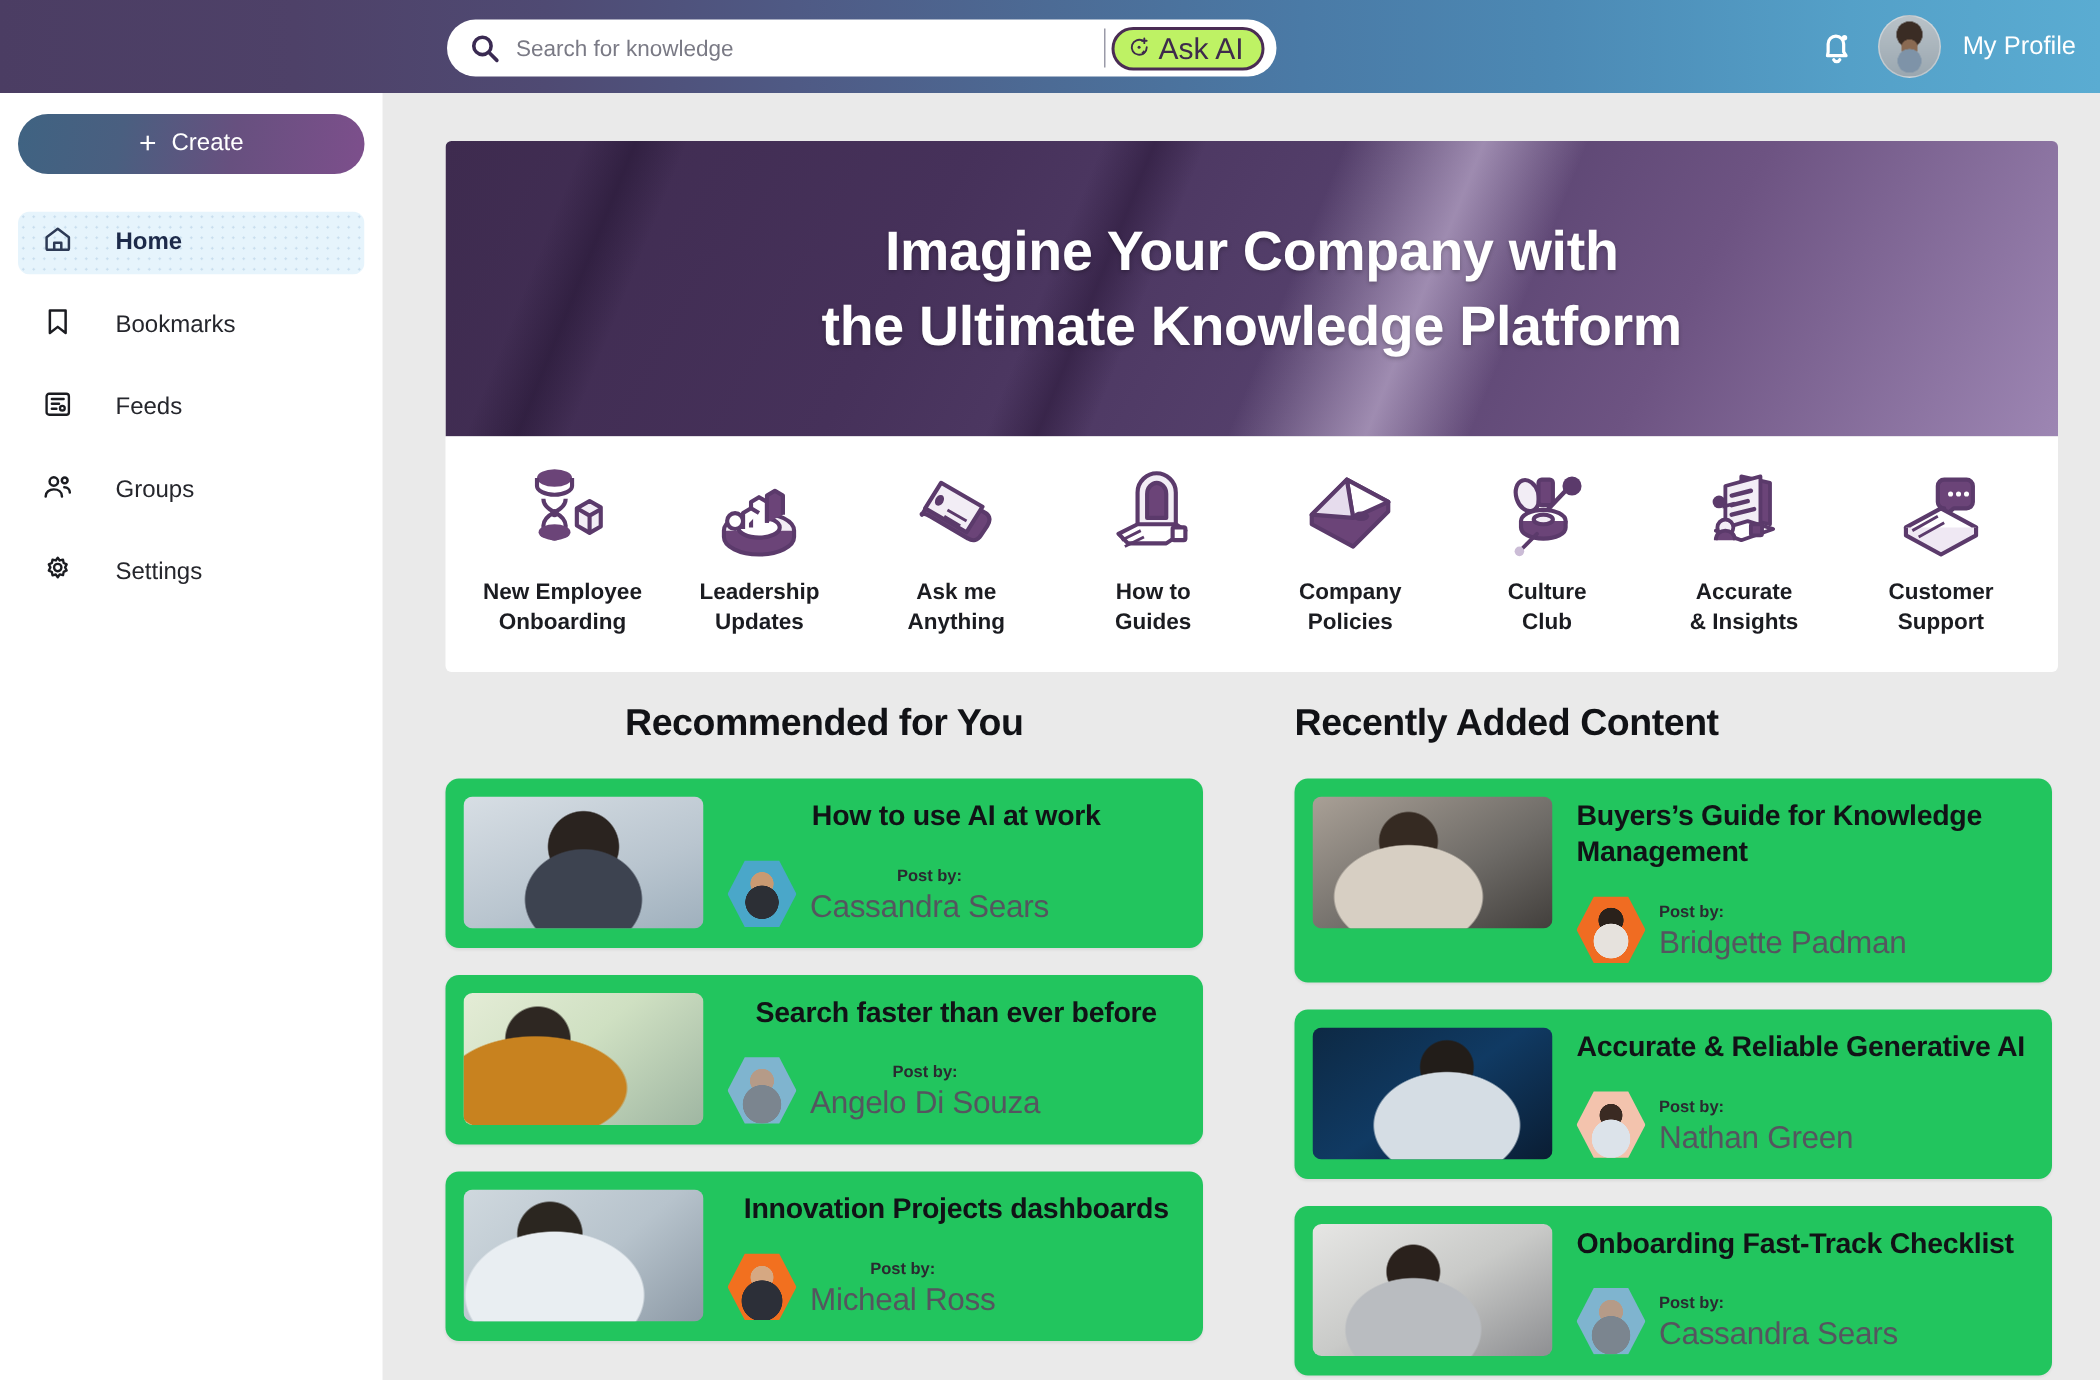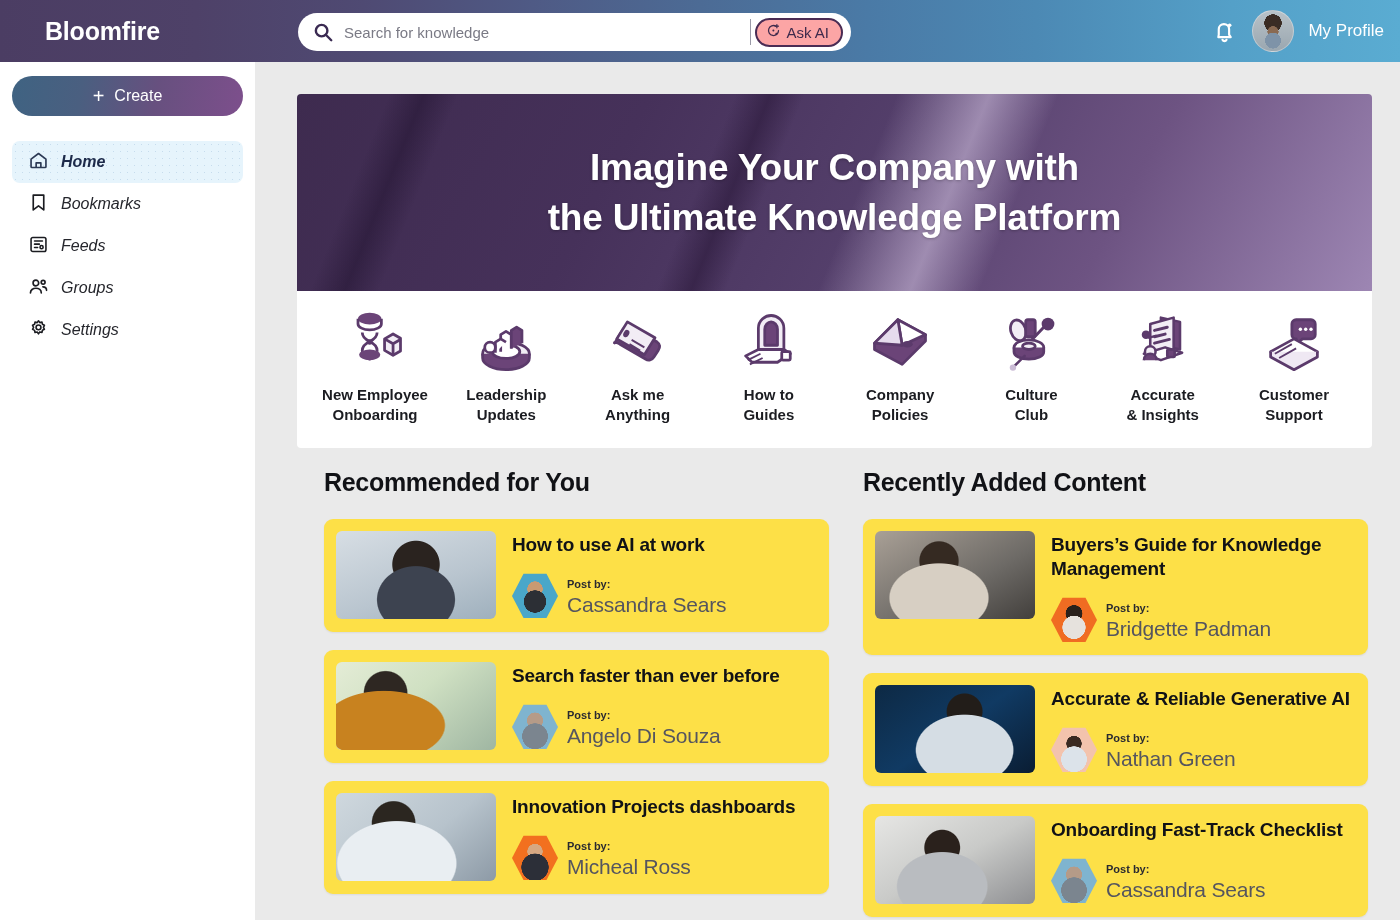--- a/index.html
+++ b/index.html
@@ -30,24 +30,24 @@
   }
   .search-icon { margin-left:14px; width:22px; height:22px; flex:none; }
   .search-input {
     flex:1; border:none; outline:none; background:transparent;
     font-family:"Liberation Sans", sans-serif; font-size:15px; color:#6d6d78;
     padding-left:10px;
   }
   .search-input::placeholder { color:#7a7a85; }
   .search-sep { width:1px; height:26px; background:#9a9aa8; margin:0 4px 0 0; }
   .askai {
-    display:flex; align-items:center; gap:5px;
+    display:flex; align-items:flex-end; gap:5px;
     border:2px solid #4a2c54; border-radius:16px;
     height:29px; padding:0 12px 0 9px; margin-right:8px;
-    background:#fca5a5; color:#3e2a4c; font-size:15px; font-weight:500;
+    background:#bef264; color:#3e2a4c; font-size:20px; font-weight:500;
     cursor:pointer; white-space:nowrap;
   }
   .askai svg { width:15px; height:15px; flex:none; }
   .topright {
     position:absolute; right:0; top:0; height:62px;
     display:flex; align-items:center; gap:14px; padding-right:8px;
   }
   .bell { width:27px; height:27px; }
   .avatar-hdr {
     width:42px; height:42px; border-radius:50%;
@@ -67,23 +67,23 @@
   }
   .create-btn {
     width:231px; height:40px; border-radius:20px; border:none; cursor:pointer;
     background: linear-gradient(100deg, #3f6382 0%, #4a5f80 30%, #67507f 62%, #7d4f8c 100%);
     color:#fff; font-size:16px; font-family:"Liberation Sans", sans-serif;
     display:flex; align-items:center; justify-content:center; gap:10px; font-weight:500;
   }
   .create-btn .plus { font-size:20px; font-weight:400; line-height:1; }
   .navlist { margin-top:25px; }
   .navitem {
-    display:flex; align-items:center; gap:12px;
+    display:flex; align-items:center; gap:28px;
     height:42px; padding:0 16px; border-radius:8px; cursor:pointer;
-    color:#25262c; font-size:16px; font-style:italic;
+    color:#25262c; font-size:16px; margin-bottom:13px;
   }
   .navitem.active {
     background:#e3f2fb; color:#1d2a4a; font-weight:bold;
     background-image: radial-gradient(#c6dced 0.8px, transparent 0.9px);
     background-size: 7px 7px; background-color:#e6f4fc;
   }
   .navitem svg { width:21px; height:21px; flex:none; }
 
   
   .main { position:absolute; left:255px; top:62px; width:1326px; height:858px; background:#eaeaea; }
@@ -114,26 +114,26 @@
   .cat { width:120px; display:flex; flex-direction:column; align-items:center; cursor:pointer; }
   .cat .glyph { height:72px; display:flex; align-items:center; justify-content:center; }
   .cat .glyph svg { width:68px; height:68px; }
   .cat .lbl {
     margin-top:8px; text-align:center; font-size:15px; font-weight:bold;
     color:#1b1c21; line-height:1.35;
   }
 
   
   .col { position:absolute; top:406px; width:505px; }
-  .col-left  { left:69px; }
+  .col-left  { left:42px;text-align:center; }
   .col-right { left:608px; }
   .sect-title { font-size:25px; font-weight:bold; color:#111216; letter-spacing:-0.3px; margin-bottom:22px; }
 
   .card {
-    background:#fde047; border-radius:9px; margin-bottom:18px;
+    background:#22c55e; border-radius:9px; margin-bottom:18px;
     padding:12px; display:flex; gap:16px; align-items:flex-start;
     box-shadow:0 1px 2px rgba(0,0,0,.07); cursor:pointer; min-height:113px;
   }
   .thumb { width:160px; height:88px; border-radius:6px; flex:none; overflow:hidden; }
   .card-body { flex:1; padding-top:2px; min-width:0; }
   .card-title {
     font-size:19px; font-weight:bold; color:#111216;
     line-height:1.26; letter-spacing:-0.2px; margin-bottom:4px;
   }
   .byline { display:flex; align-items:center; gap:9px; margin-top:16px; }
@@ -188,21 +188,20 @@
   .av-orange2{ background: radial-gradient(circle at 50% 70%, #2c2f38 0 34%, transparent 35%),
                            radial-gradient(circle at 50% 36%, #d6a882 0 20%, transparent 21%),
                            #f2701f; }
 </style>
 </head>
 <body>
 
 <div class="app">
 
   <div class="topbar">
-    <div class="brand">Bloomfire</div>
 
     <div class="searchwrap">
       <span class="search-icon">
         <svg viewBox="0 0 24 24" fill="none" stroke="#3a2a52" stroke-width="2.6">
           <circle cx="10.5" cy="10.5" r="6.3"></circle>
             <line x1="15.3" y1="15.3" x2="21" y2="21" stroke-linecap="round"></line>
         </svg>
       </span>
       <input class="search-input" type="text" placeholder="Search for knowledge" style="">
       <div class="search-sep"></div>

